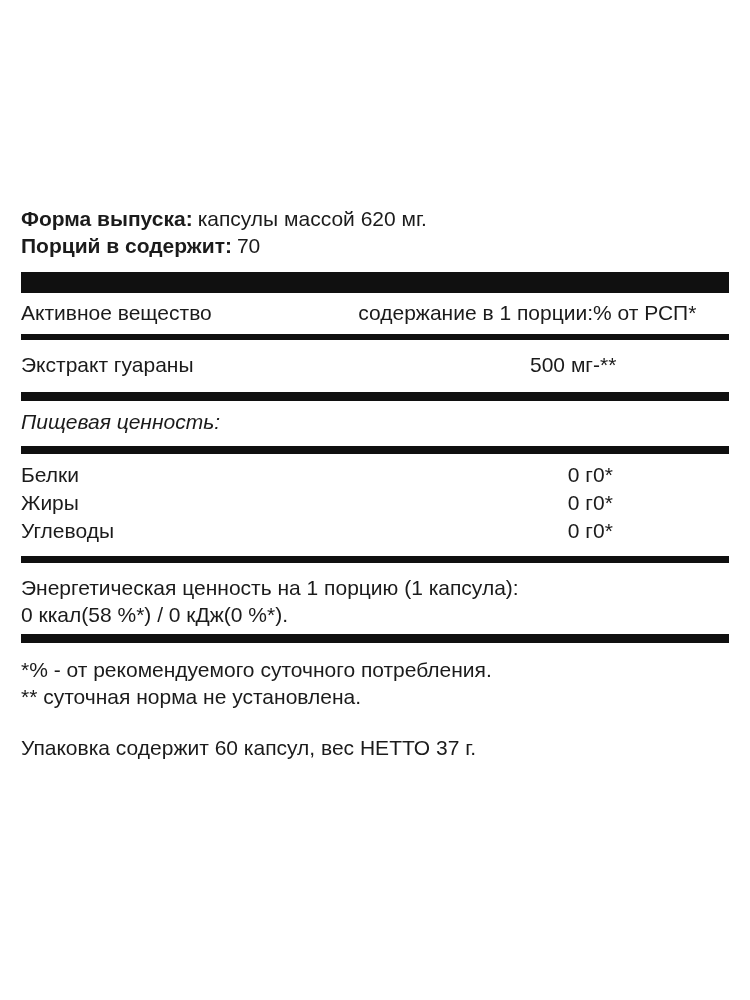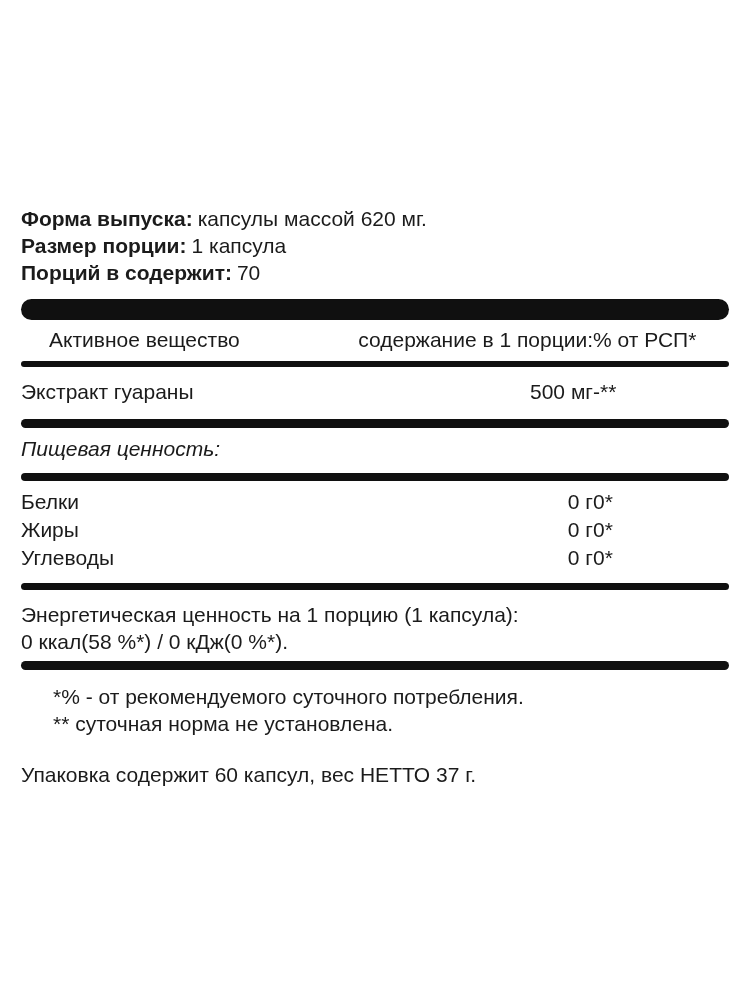--- a/index.html
+++ b/index.html
@@ -1,20 +1,20 @@
 <!DOCTYPE html>
 <html style="--text: #1b1b1b; --bar: #101010; --bg: #ffffff;"><head>
 <meta charset="utf-8">
 <style>
   :root {
     --text: #1b1b1b;
     --bar: #101010;
     --bg: #ffffff;
   }
-  * { box-sizing: border-box; border-radius: 12px; }
+  * { box-sizing: border-box; }
   html, body { margin: 0; padding: 0; }
   body {
     width: 750px;
     height: 1000px;
     background: var(--bg);
     color: var(--text);
     font-family: "Liberation Sans", "DejaVu Sans", sans-serif;
     font-size: 21px;
     overflow: hidden;
   }
@@ -35,45 +35,42 @@
   .bar-4 { height: 8px;  margin-top: 11px; }
   .bar-5 { height: 7px;  margin-top: 11px; }
   .bar-6 { height: 9px;  margin-top: 6px;  }
 
   
   .trow { display: flex; line-height: 27px; }
   .c1 { flex: 1 1 auto; white-space: nowrap; }
   .c2 { text-align: right; white-space: nowrap; }
   .c3 { width: 136px; text-align: left; white-space: nowrap; }
 
-  .header-row   { margin-top: 6px; margin-left: 28px; }
+  .header-row   { margin-top: 6px; }
   .active-row   { margin-top: 11px; }
   .nutrition-title { margin-top: 7px; line-height: 27px; font-style: italic; }
   .nutrition-rows  { margin-top: 7px; }
   .nutrition-rows .trow { line-height: 28px; }
 
   .energy-block { margin-top: 11px; }
   .energy-block div { line-height: 27px; }
 
-  .footnotes { margin-top: 13px; margin-left: 32px; }
+  .footnotes { margin-top: 13px; }
   .footnotes div { line-height: 27px; }
 
   .package-line { margin-top: 24px; line-height: 27px; }
 </style>
 </head>
 <body>
 
 <div class="label-container">
 
   <div>
     <div class="info-line">
       <span class="info-label">Форма выпуска:</span><span>капсулы массой 620 мг.</span>
-    </div>
-    <div class="info-line">
-      <span class="info-label">Размер порции:</span><span>1 капсула</span>
     </div>
     <div class="info-line">
       <span class="info-label">Порций в содержит:</span><span>70</span>
     </div>
   </div>
 
   <div class="bar bar-1"></div>
 
   <div class="trow header-row">
     <span class="c1">Активное вещество</span>

